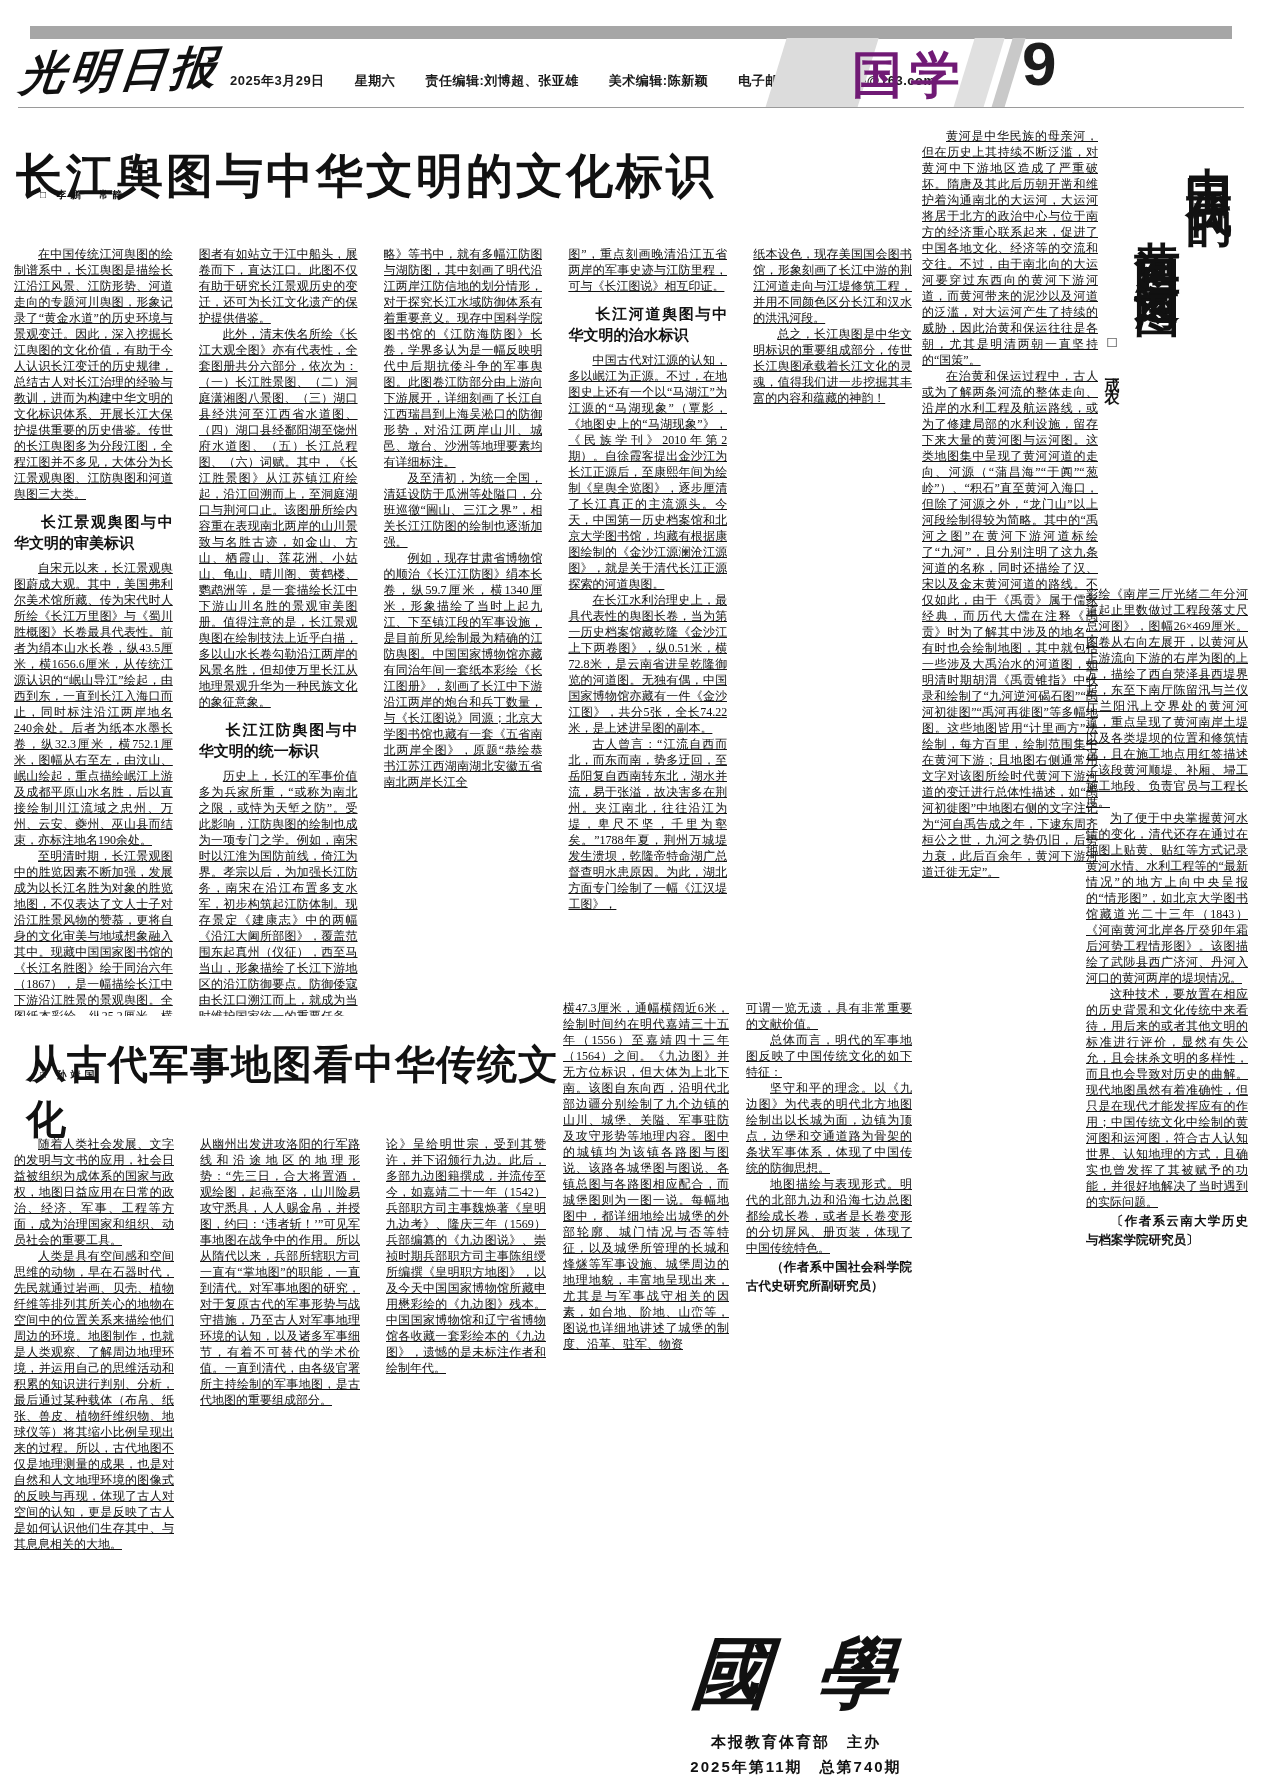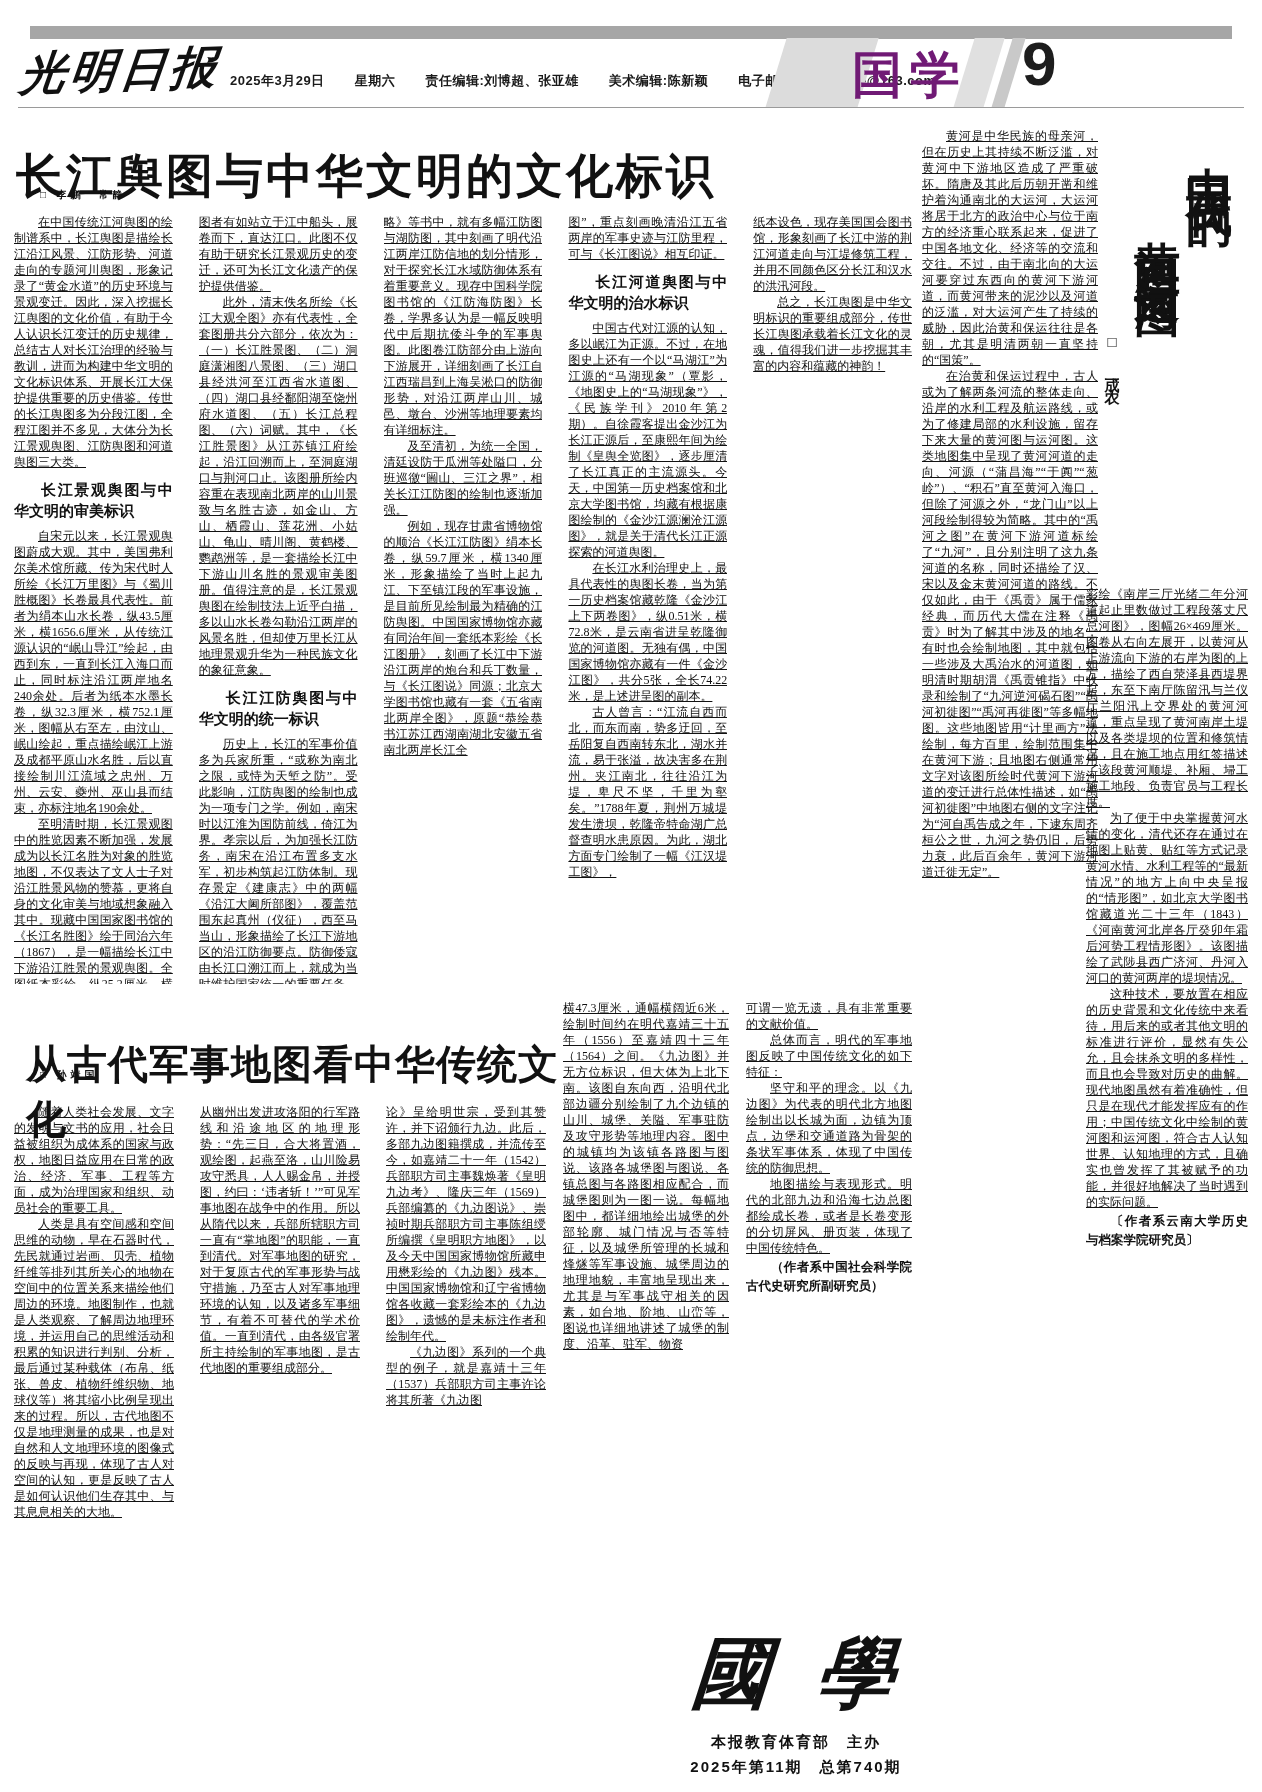--- a/index.html
+++ b/index.html
@@ -18,21 +18,21 @@
   .band3{left:1002px;width:13px;background:#c9c9c9;}
   .section-label{position:absolute;left:852px;top:42px;font-size:50px;font-weight:900;color:#701a75;
                  letter-spacing:8px;font-family:"Liberation Serif",serif;}
   .page-num{position:absolute;left:1022px;top:28px;font-size:62px;font-weight:700;color:#1d1d1d;
             font-family:"Liberation Sans",sans-serif;}
   .head-rule{position:absolute;left:18px;top:107px;width:1226px;height:1px;background:#9a9a9a;}
   
   .headline1{position:absolute;left:16px;top:120px;width:860px;font-size:47px;font-weight:900;
              letter-spacing:3px;line-height:1.1;}
   .byline{position:absolute;font-size:10px;letter-spacing:4px;font-weight:600;}
-  .cols{position:absolute;display:flex;gap:26px;}
+  .cols{position:absolute;display:flex;gap:26px;margin-top:32px;}
   .col{width:166px;overflow:hidden;text-align:justify;}
   .body-p{margin:0;font-size:12px;line-height:16px;text-indent:2em;text-decoration:underline;}
   .body-p.cont{text-indent:0;}
   .subhead{margin:9px 0 7px 0;font-size:15px;line-height:21px;font-weight:700;
            font-family:"Liberation Sans",sans-serif;text-indent:1.8em;}
   .credit{margin:2px 0 0 0;font-size:12.5px;line-height:19px;font-weight:700;text-indent:2em;
           font-family:"Liberation Sans",sans-serif;}
   
   .vtext{position:absolute;writing-mode:vertical-rl;}
   .vtitle{font-size:46px;font-weight:900;letter-spacing:9px;line-height:1;}
@@ -119,21 +119,20 @@
   <div class="cols" style="left:14px;top:1104px;width:532px;height:640px;">
     <div class="col" style="height:640px;">
         <p class="body-p">随着人类社会发展、文字的发明与文书的应用，社会日益被组织为成体系的国家与政权，地图日益应用在日常的政治、经济、军事、工程等方面，成为治理国家和组织、动员社会的重要工具。</p>
         <p class="body-p">人类是具有空间感和空间思维的动物，早在石器时代，先民就通过岩画、贝壳、植物纤维等排列其所关心的地物在空间中的位置关系来描绘他们周边的环境。地图制作，也就是人类观察、了解周边地理环境，并运用自己的思维活动和积累的知识进行判别、分析，最后通过某种载体（布帛、纸张、兽皮、植物纤维织物、地球仪等）将其缩小比例呈现出来的过程。所以，古代地图不仅是地理测量的成果，也是对自然和人文地理环境的图像式的反映与再现，体现了古人对空间的认知，更是反映了古人是如何认识他们生存其中、与其息息相关的大地。</p>
       </div>
     <div class="col" style="height:640px;">
         <p class="body-p cont">从幽州出发进攻洛阳的行军路线和沿途地区的地理形势：“先三日，合大将置酒，观绘图，起燕至洛，山川险易攻守悉具，人人赐金帛，并授图，约曰：‘违者斩！’”可见军事地图在战争中的作用。所以从隋代以来，兵部所辖职方司一直有“掌地图”的职能，一直到清代。对军事地图的研究，对于复原古代的军事形势与战守措施，乃至古人对军事地理环境的认知，以及诸多军事细节，有着不可替代的学术价值。一直到清代，由各级官署所主持绘制的军事地图，是古代地图的重要组成部分。</p>
       </div>
     <div class="col" style="height:640px;">
         <p class="body-p cont">论》呈给明世宗，受到其赞许，并下诏颁行九边。此后，多部九边图籍撰成，并流传至今，如嘉靖二十一年（1542）兵部职方司主事魏焕著《皇明九边考》、隆庆三年（1569）兵部编纂的《九边图说》、崇祯时期兵部职方司主事陈组绶所编撰《皇明职方地图》，以及今天中国国家博物馆所藏申用懋彩绘的《九边图》残本。中国国家博物馆和辽宁省博物馆各收藏一套彩绘本的《九边图》，遗憾的是未标注作者和绘制年代。</p>
-        <p class="body-p">《九边图》系列的一个典型的例子，就是嘉靖十三年（1537）兵部职方司主事许论将其所著《九边图</p>
       </div>
   </div>
   <div class="col" style="position:absolute;left:563px;top:1000px;width:166px;height:628px;">
       <p class="body-p cont">横47.3厘米，通幅横阔近6米，绘制时间约在明代嘉靖三十五年（1556）至嘉靖四十三年（1564）之间。《九边图》并无方位标识，但大体为上北下南。该图自东向西，沿明代北部边疆分别绘制了九个边镇的山川、城堡、关隘、军事驻防及攻守形势等地理内容。图中的城镇均为该镇各路图与图说、该路各城堡图与图说、各镇总图与各路图相应配合，而城堡图则为一图一说。每幅地图中，都详细地绘出城堡的外部轮廓、城门情况与否等特征，以及城堡所管理的长城和烽燧等军事设施、城堡周边的地理地貌，丰富地呈现出来，尤其是与军事战守相关的因素，如台地、阶地、山峦等，图说也详细地讲述了城堡的制度、沿革、驻军、物资</p>
     </div>
   <div class="col" style="position:absolute;left:746px;top:1000px;width:166px;height:614px;">
       <p class="body-p cont">可谓一览无遗，具有非常重要的文献价值。</p>
       <p class="body-p">总体而言，明代的军事地图反映了中国传统文化的如下特征：</p>
       <p class="body-p">坚守和平的理念。以《九边图》为代表的明代北方地图绘制出以长城为面，边镇为顶点，边堡和交通道路为骨架的条状军事体系，体现了中国传统的防御思想。</p>
       <p class="body-p">地图描绘与表现形式。明代的北部九边和沿海七边总图都绘成长卷，或者是长卷变形的分切屏风、册页装，体现了中国传统特色。</p>

